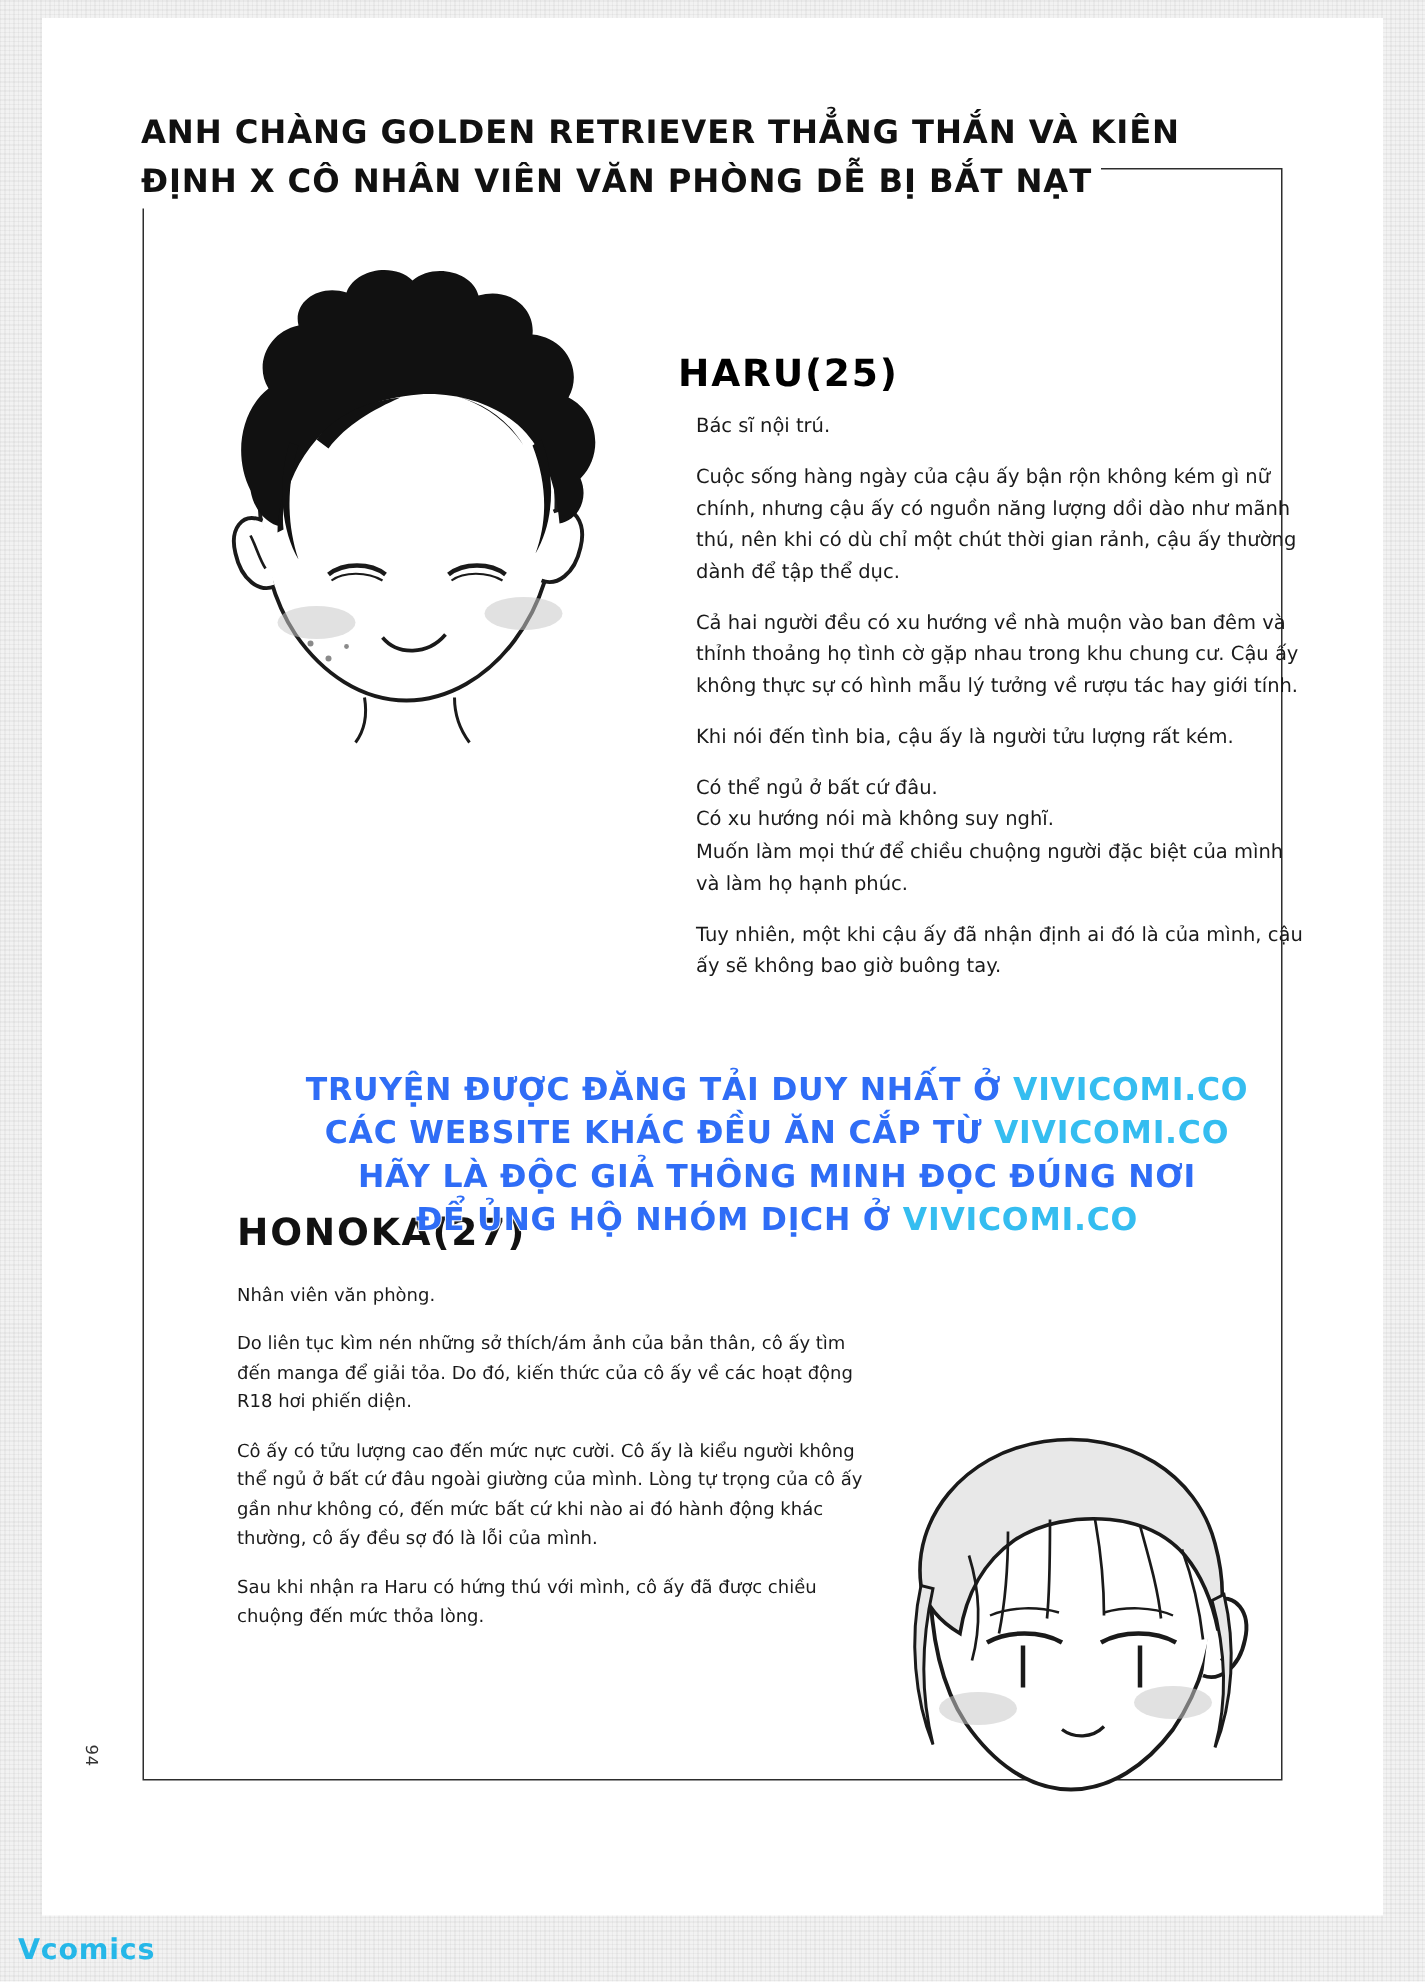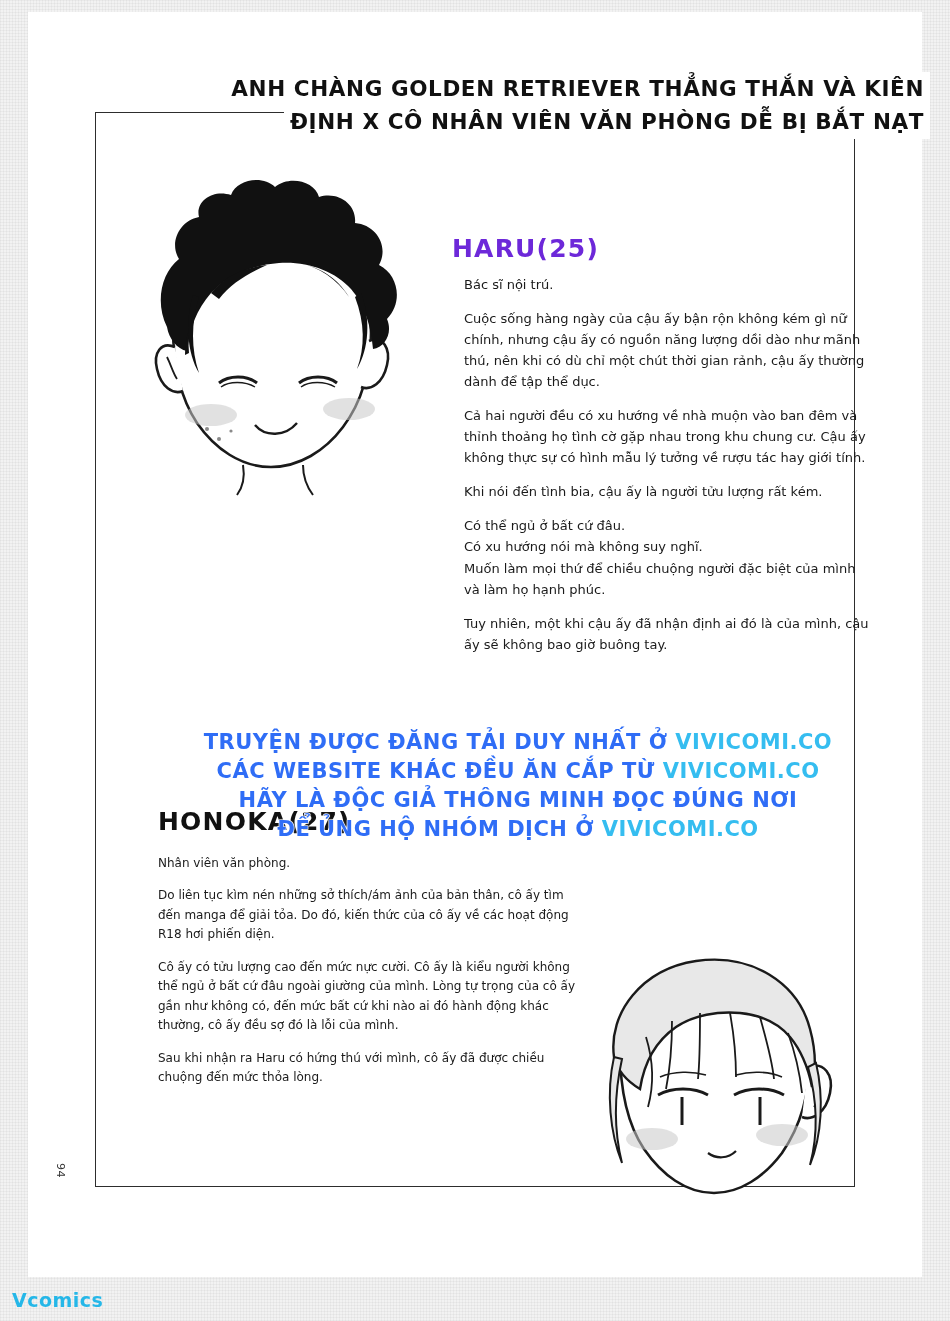--- a/index.html
+++ b/index.html
@@ -21,23 +21,23 @@
       #f2f2f2;
   }
   .sheet {
     position: absolute;
     left: 28px; top: 12px;
     width: 894px; height: 1265px;
     background: #ffffff;
   }
   .title-wrap {
     position: absolute;
-    left: 72px; top: 60px;
+    left: 60px; top: 60px;
     width: 830px;
-    text-align: right;
+    text-align: left;
     z-index: 5;
   }
   .title-line {
     font-family: "DejaVu Sans", sans-serif;
     font-weight: bold;
     font-size: 21.5px;
     letter-spacing: 0.6px;
     color: #111;
     line-height: 1.55;
     text-transform: uppercase;
@@ -46,21 +46,21 @@
     padding: 0 6px;
   }
 
   
   .haru-name {
     position: absolute;
     left: 424px; top: 222px;
     font-size: 25px;
     font-weight: bold;
     letter-spacing: 1.2px;
-    color: #6d28d9;
+    color: #000000;
   }
   .haru-text {
     position: absolute;
     left: 424px; top: 262px;
     width: 420px;
     font-size: 13px;
     line-height: 1.62;
     color: #1a1a1a;
   }
   .haru-text p { margin: 0 0 13px 12px; }
@@ -93,21 +93,20 @@
     z-index: 30;
     font-family: "DejaVu Sans", sans-serif;
     font-weight: bold;
     font-size: 21px;
     letter-spacing: 0.5px;
     line-height: 1.38;
     color: #2f6df6;
     -webkit-text-stroke: 1.2px #ffffff;
     paint-order: stroke fill;
     text-shadow: 0 0 2px rgba(255,255,255,0.9);
-    margin-top: 16px;
   }
   .wm .site { color: #35bdf0; }
 
   
   .pagenum {
     position: absolute;
     left: 26px; bottom: 96px;
     font-size: 11px;
     color: #333;
     line-height: 1.1;

